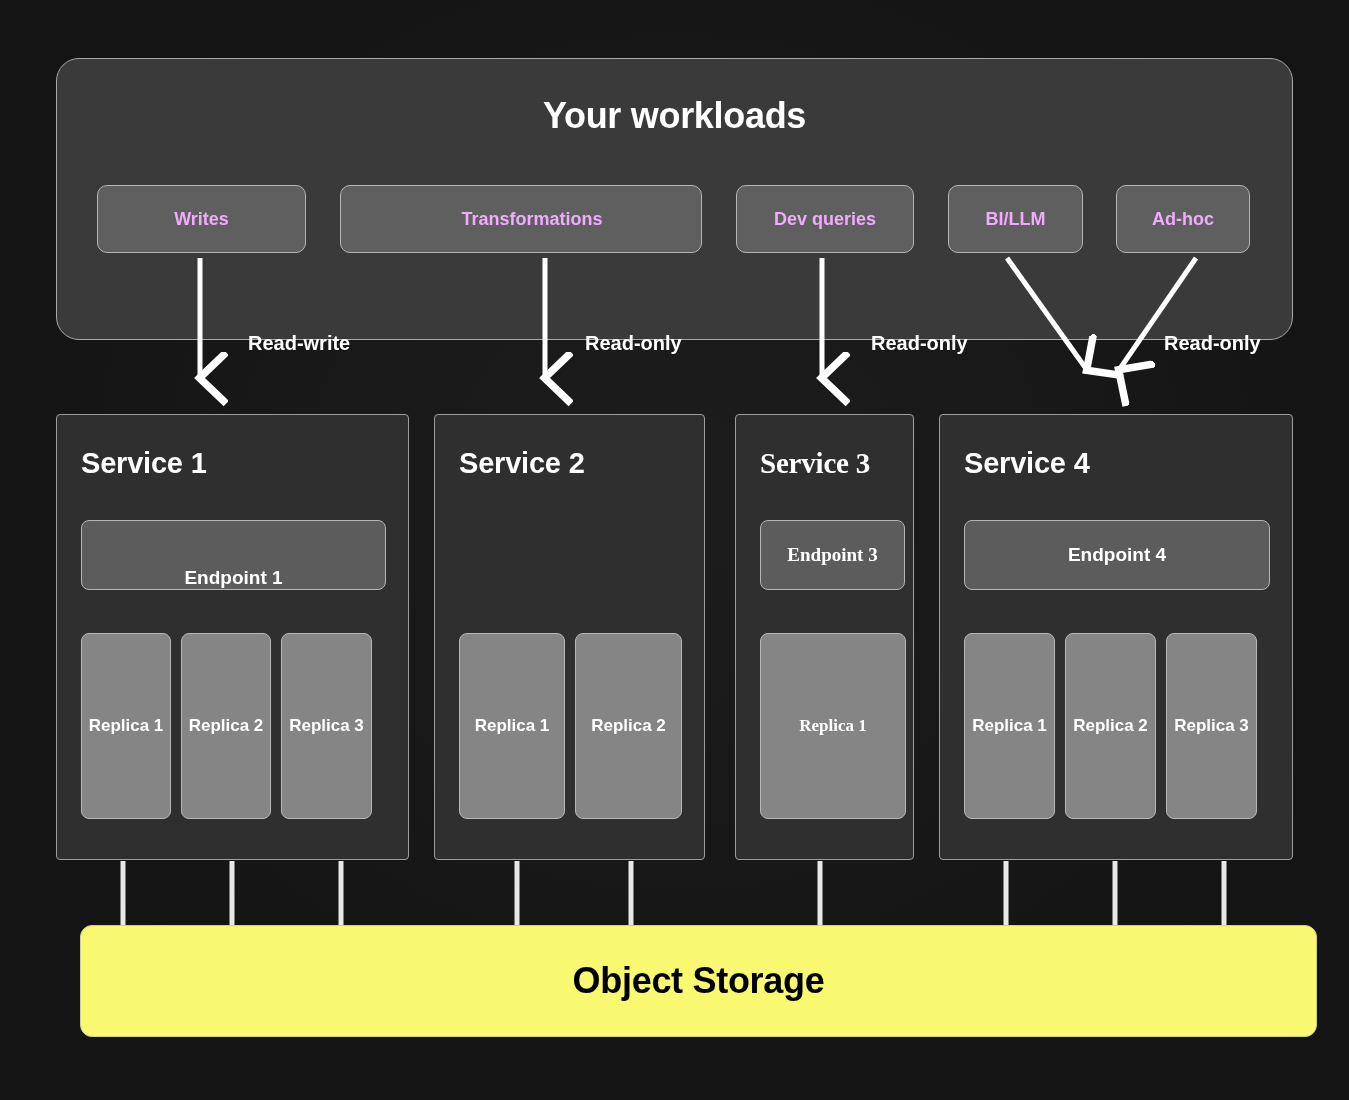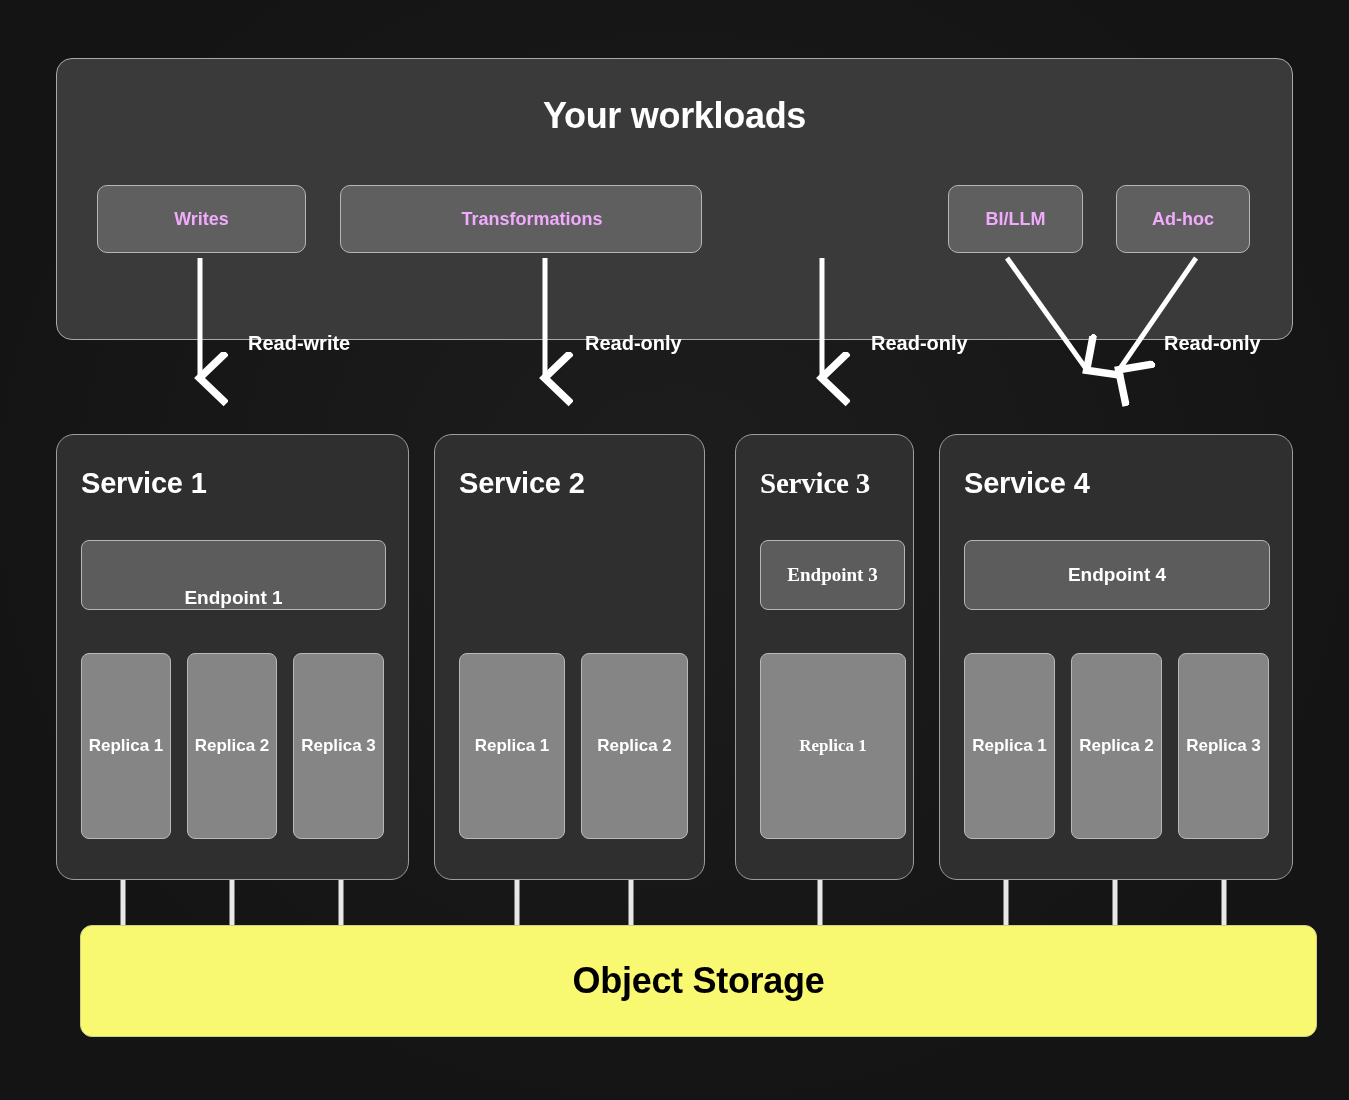--- a/index.html
+++ b/index.html
@@ -23,21 +23,21 @@
   
   #workloads-panel {
     position: absolute;
     left: 56px;
     top: 58px;
     width: 1237px;
     height: 282px;
     box-sizing: border-box;
     background: #3a3a3a;
     border: 1.5px solid #a9a9a9;
-    border-radius: 16px;
+    border-radius: 23px;
   }
   #workloads-title {
     position: absolute;
     left: 0;
     top: 36px;
     width: 100%;
     text-align: center;
     color: #ffffff;
     font-size: 36px;
     font-weight: bold;
@@ -69,22 +69,21 @@
   }
 
   
   .service-card {
     position: absolute;
     box-sizing: border-box;
     top: 414px;
     height: 446px;
     background: #2f2f2f;
     border: 1.5px solid #9d9d9d;
-    border-radius: 18px;
-    margin-top: 20px;
+    border-radius: 4px;
   }
   .service-title {
     position: absolute;
     left: 24px;
     top: 32px;
     color: #ffffff;
     font-size: 29px;
     font-weight: bold;
     letter-spacing: -0.2px;
   }
@@ -103,21 +102,21 @@
     display: flex;
     align-items: center;
     justify-content: center;
   }
   .replica-row {
     position: absolute;
     left: 24px;
     top: 218px;
     height: 186px;
     display: flex;
-    gap: 16px;
+    gap: 10px;
   }
   .replica-box {
     box-sizing: border-box;
     background: #858585;
     border: 1.5px solid #b8b8b8;
     border-radius: 8px;
     color: #ffffff;
     font-size: 17px;
     font-weight: bold;
     display: flex;
@@ -162,20 +161,23 @@
 <div id="stage">
 
   <div id="workloads-panel">
     <div id="workloads-title">Your workloads</div>
 
     <div class="workload-chip" style="left:40px; width:209px;">
       <span>Writes</span>
     </div>
     <div class="workload-chip" style="left:283px; width:362px;padding-left:22px;">
       <span>Transformations</span>
+    </div>
+    <div class="workload-chip" style="left:679px; width:178px;">
+      <span>Dev queries</span>
     </div>
     <div class="workload-chip" style="left:1059px; width:134px;">
       <span>Ad-hoc</span>
     </div>
     <div class="workload-chip" style="left:891px; width:135px;">
       <span>BI/LLM</span>
     </div>
   </div>
 
   <svg id="vector-layer" viewBox="0 0 1349 1100" xmlns="http://www.w3.org/2000/svg">

